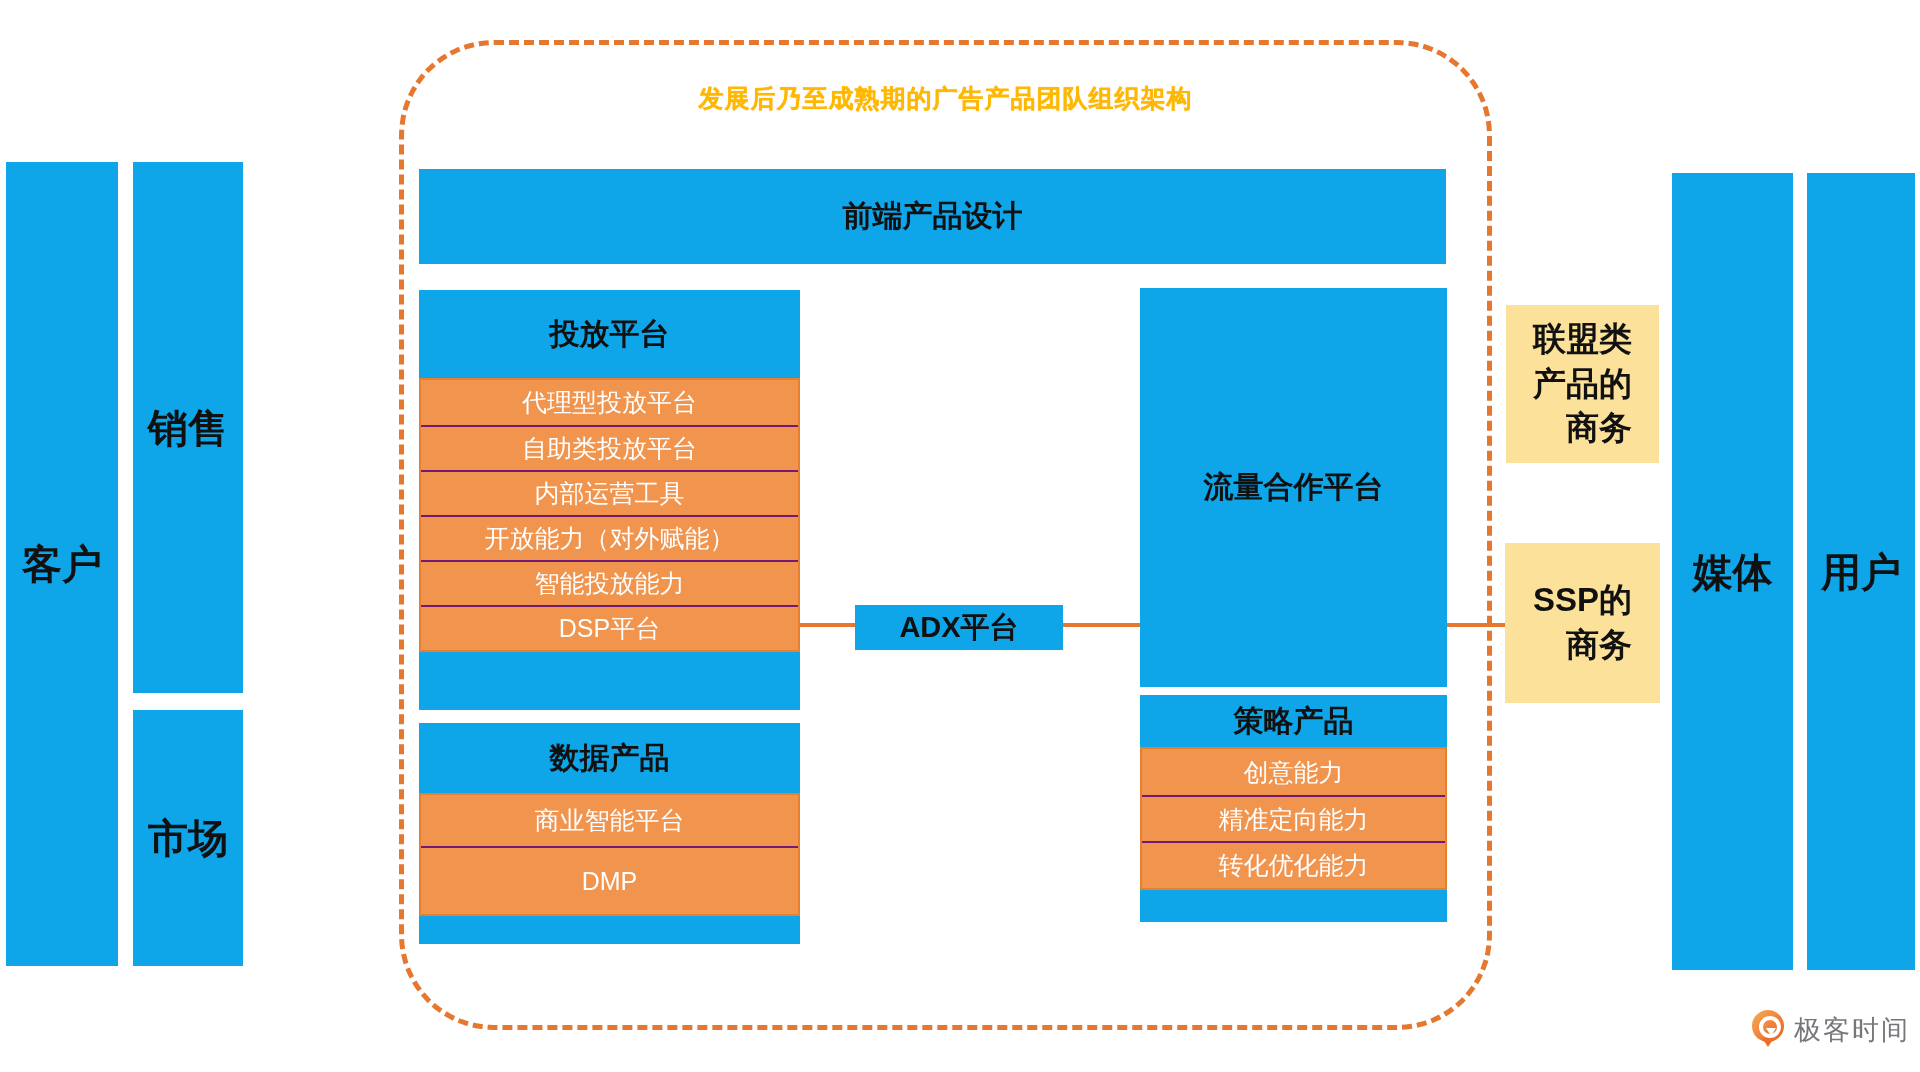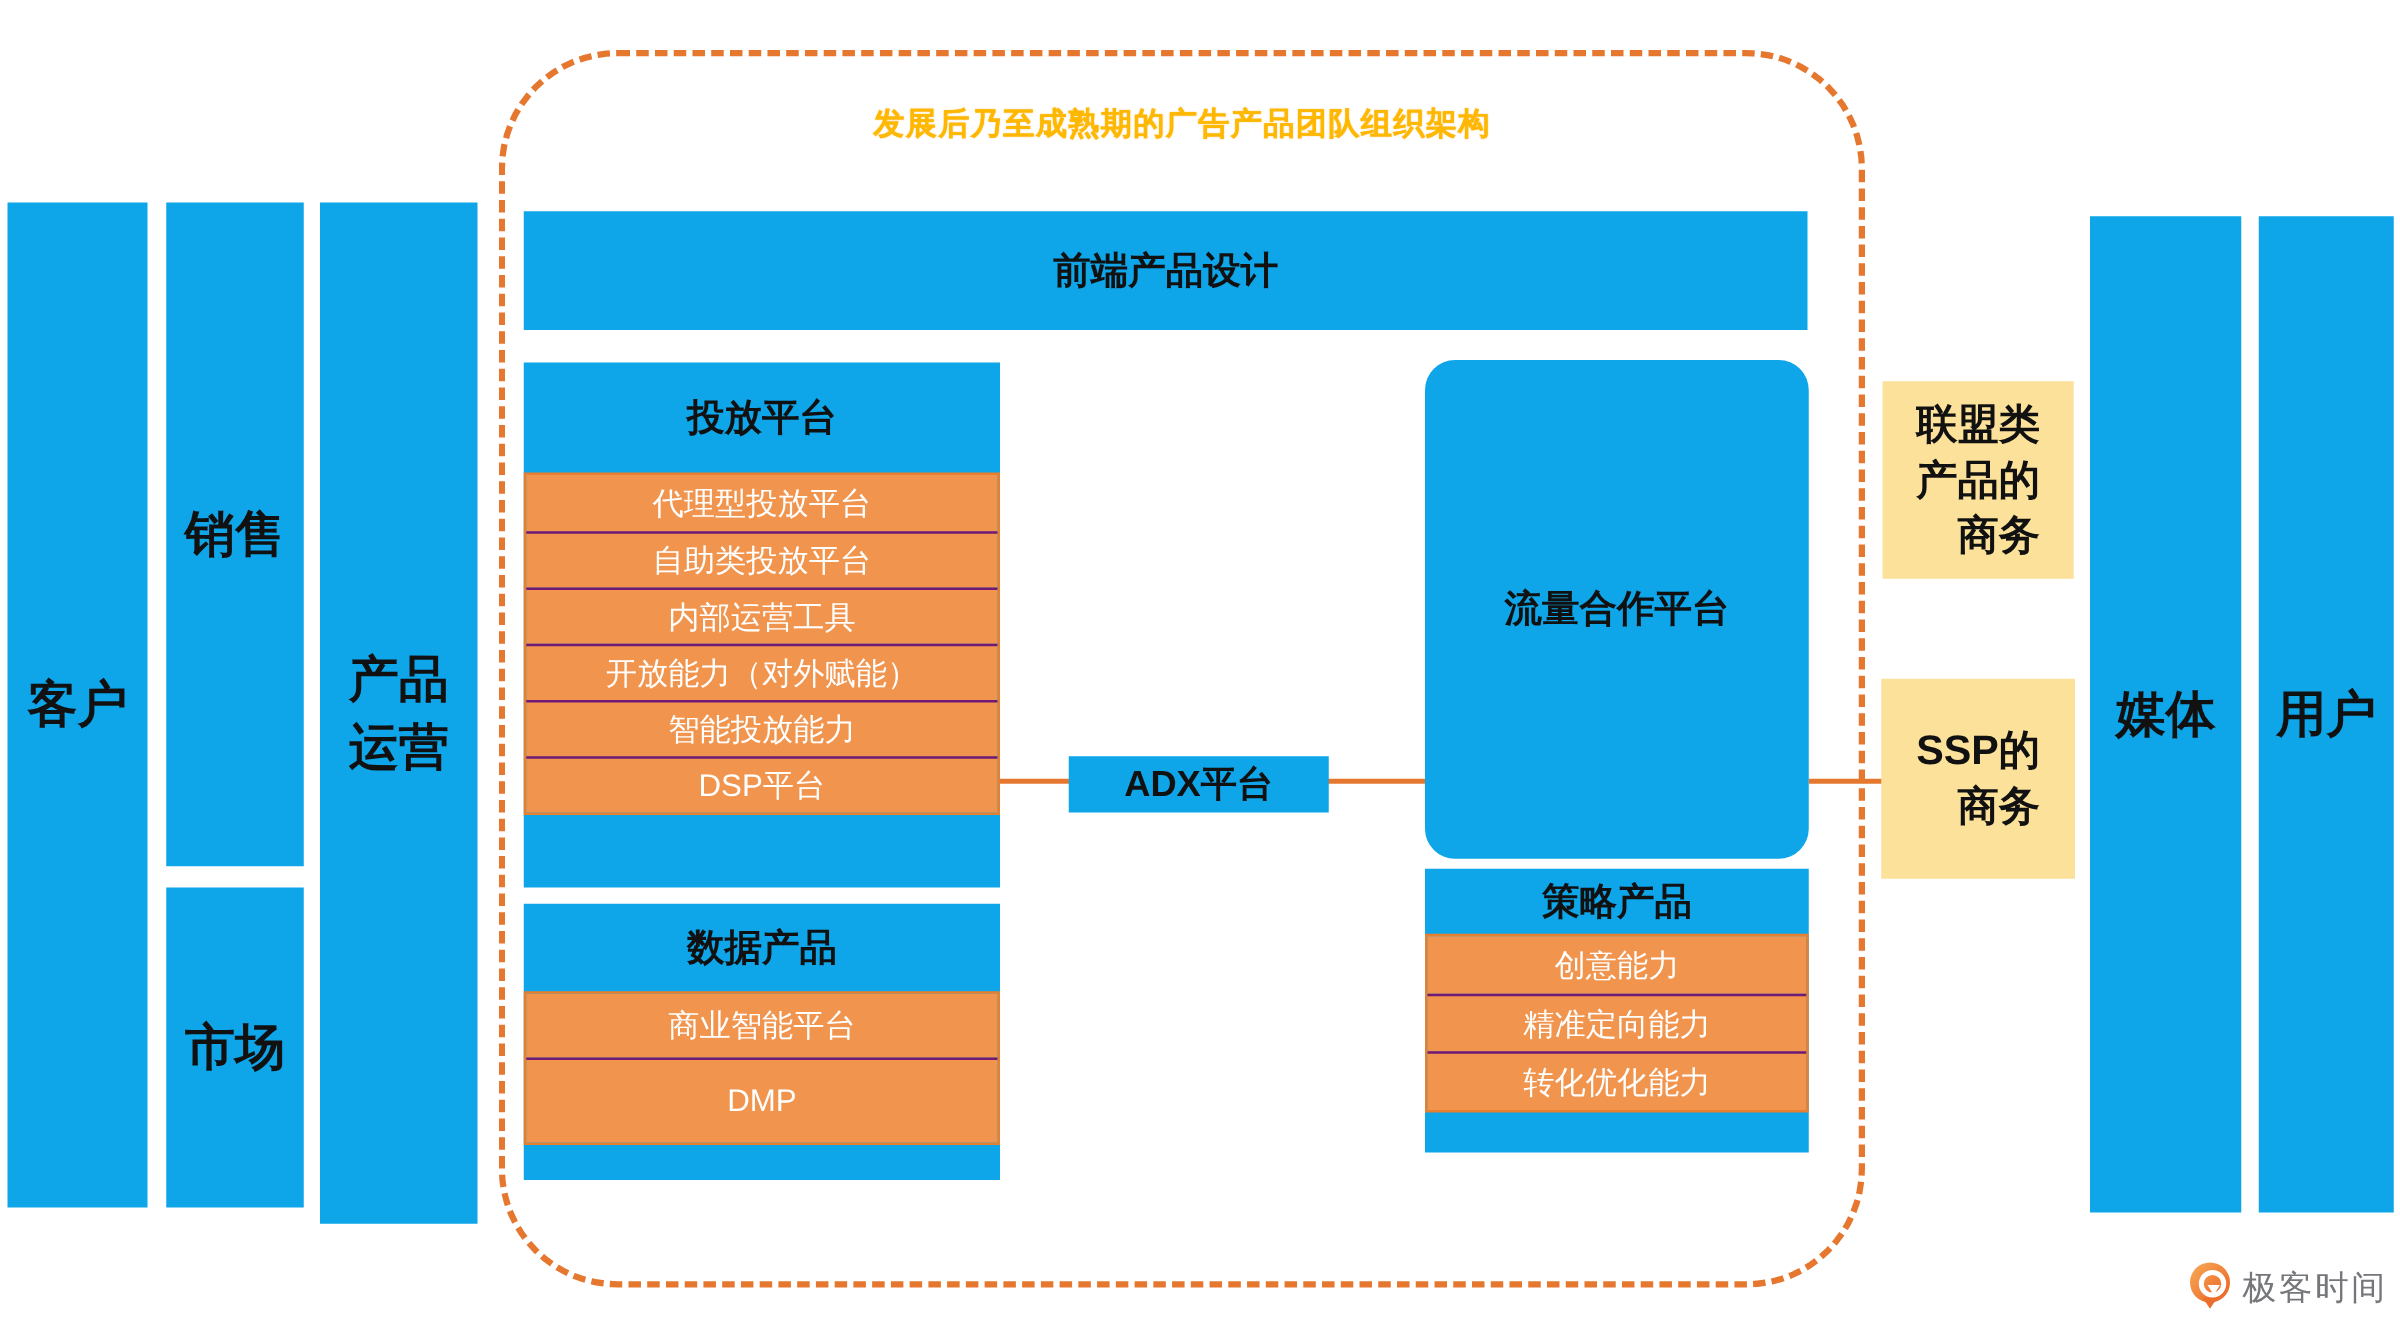--- a/index.html
+++ b/index.html
@@ -64,24 +64,20 @@
 
   <div class="ybox" style="left:6px;top:162px;width:112px;height:804px;">
     <span class="col-label">客户</span>
   </div>
   <div class="ybox" style="left:133px;top:162px;width:110px;height:531px;">
     <span class="col-label">销售</span>
   </div>
   <div class="ybox" style="left:133px;top:710px;width:110px;height:256px;">
     <span class="col-label">市场</span>
   </div>
-  <div class="ybox" style="left:256px;top:162px;width:126px;height:817px;">
-    <span class="col-label">产品
-运营</span>
-  </div>
 
   <div class="dashed"></div>
   <div class="title">发展后乃至成熟期的广告产品团队组织架构</div>
 
   <div class="ybox bar-label" style="left:419px;top:169px;width:1027px;height:95px;">前端产品设计</div>
 
   <div class="ybox block" style="left:419px;top:290px;width:381px;height:420px;">
     <div class="block-header" style="height:88px;">投放平台</div>
     <div class="rows">
       <div class="orow" style="height:45px;">代理型投放平台</div>
@@ -100,21 +96,21 @@
       <div class="orow" style="height:68px;">DMP</div>
     </div>
   </div>
 
   <div class="hline" style="left:800px;width:56px;"></div>
   <div class="hline" style="left:1062px;width:80px;"></div>
   <div class="hline" style="left:1447px;width:60px;"></div>
 
   <div class="ybox bar-label" style="left:855px;top:605px;width:208px;height:45px;font-size:29px;">ADX平台</div>
 
-  <div class="ybox bar-label" style="left:1140px;top:288px;width:307px;height:399px;border-radius:24px;">流量合作平台</div>
+  <div class="ybox bar-label" style="left:1140px;top:288px;width:307px;height:399px;">流量合作平台</div>
 
   <div class="ybox block" style="left:1140px;top:695px;width:307px;height:227px;">
     <div class="block-header" style="height:52px;">策略产品</div>
     <div class="rows">
       <div class="orow" style="height:46px;">创意能力</div>
       <div class="orow" style="height:46px;">精准定向能力</div>
       <div class="orow" style="height:47px;">转化优化能力</div>
     </div>
   </div>
 

